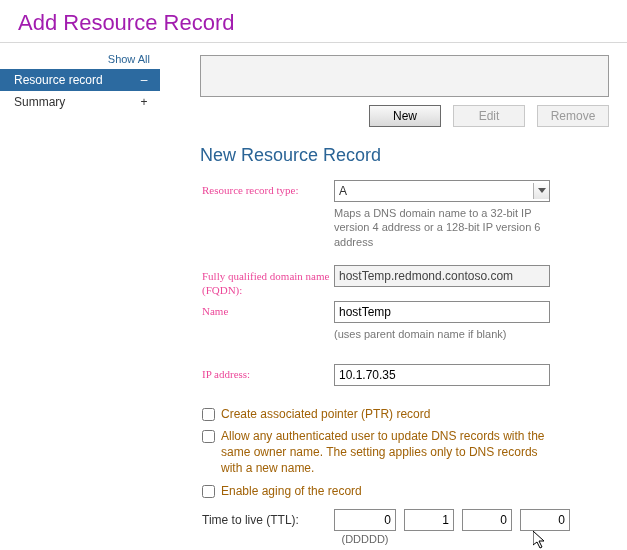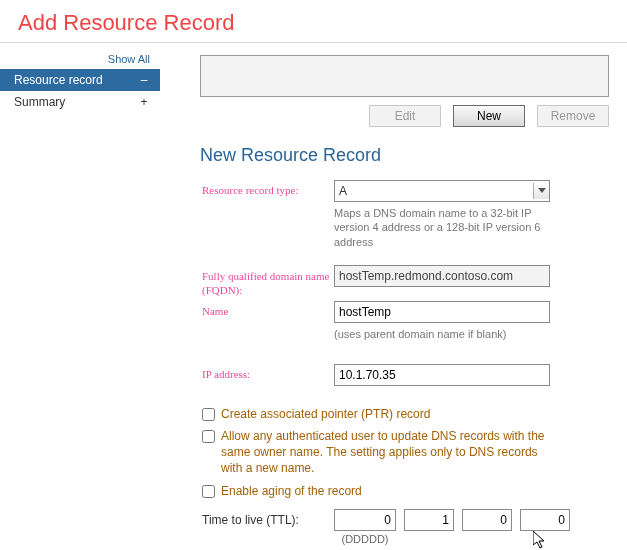--- a/index.html
+++ b/index.html
@@ -9,21 +9,21 @@
     font-size: 12px;
     color: #333;
     background: #fff;
     width: 627px;
     height: 550px;
     overflow: hidden;
   }
   .title {
     font-size: 22px;
     font-weight: 300;
-    color: #ef4444;
+    color: #a21caf;
     padding: 10px 0 6px 18px;
     border-bottom: 1px solid #d8d8d8;
     margin: 0 0 4px 0;
   }
   .layout {
     display: flex;
   }
   .sidebar {
     width: 160px;
     padding-top: 4px;
@@ -209,22 +209,22 @@
     <div class="nav-item inactive">
       <span>Summary</span>
       <span class="glyph">+</span>
     </div>
   </div>
 
   <div class="main">
     <div class="listbox"></div>
 
     <div class="action-row">
+      <button class="btn active">New</button>
       <button class="btn disabled">Edit</button>
-      <button class="btn active">New</button>
       <button class="btn disabled">Remove</button>
     </div>
 
     <div class="section-title">New Resource Record</div>
 
     <div class="form">
       <div class="row">
         <div class="lbl">Resource record type:</div>
         <div class="fld">
           <div class="select-wrap">

